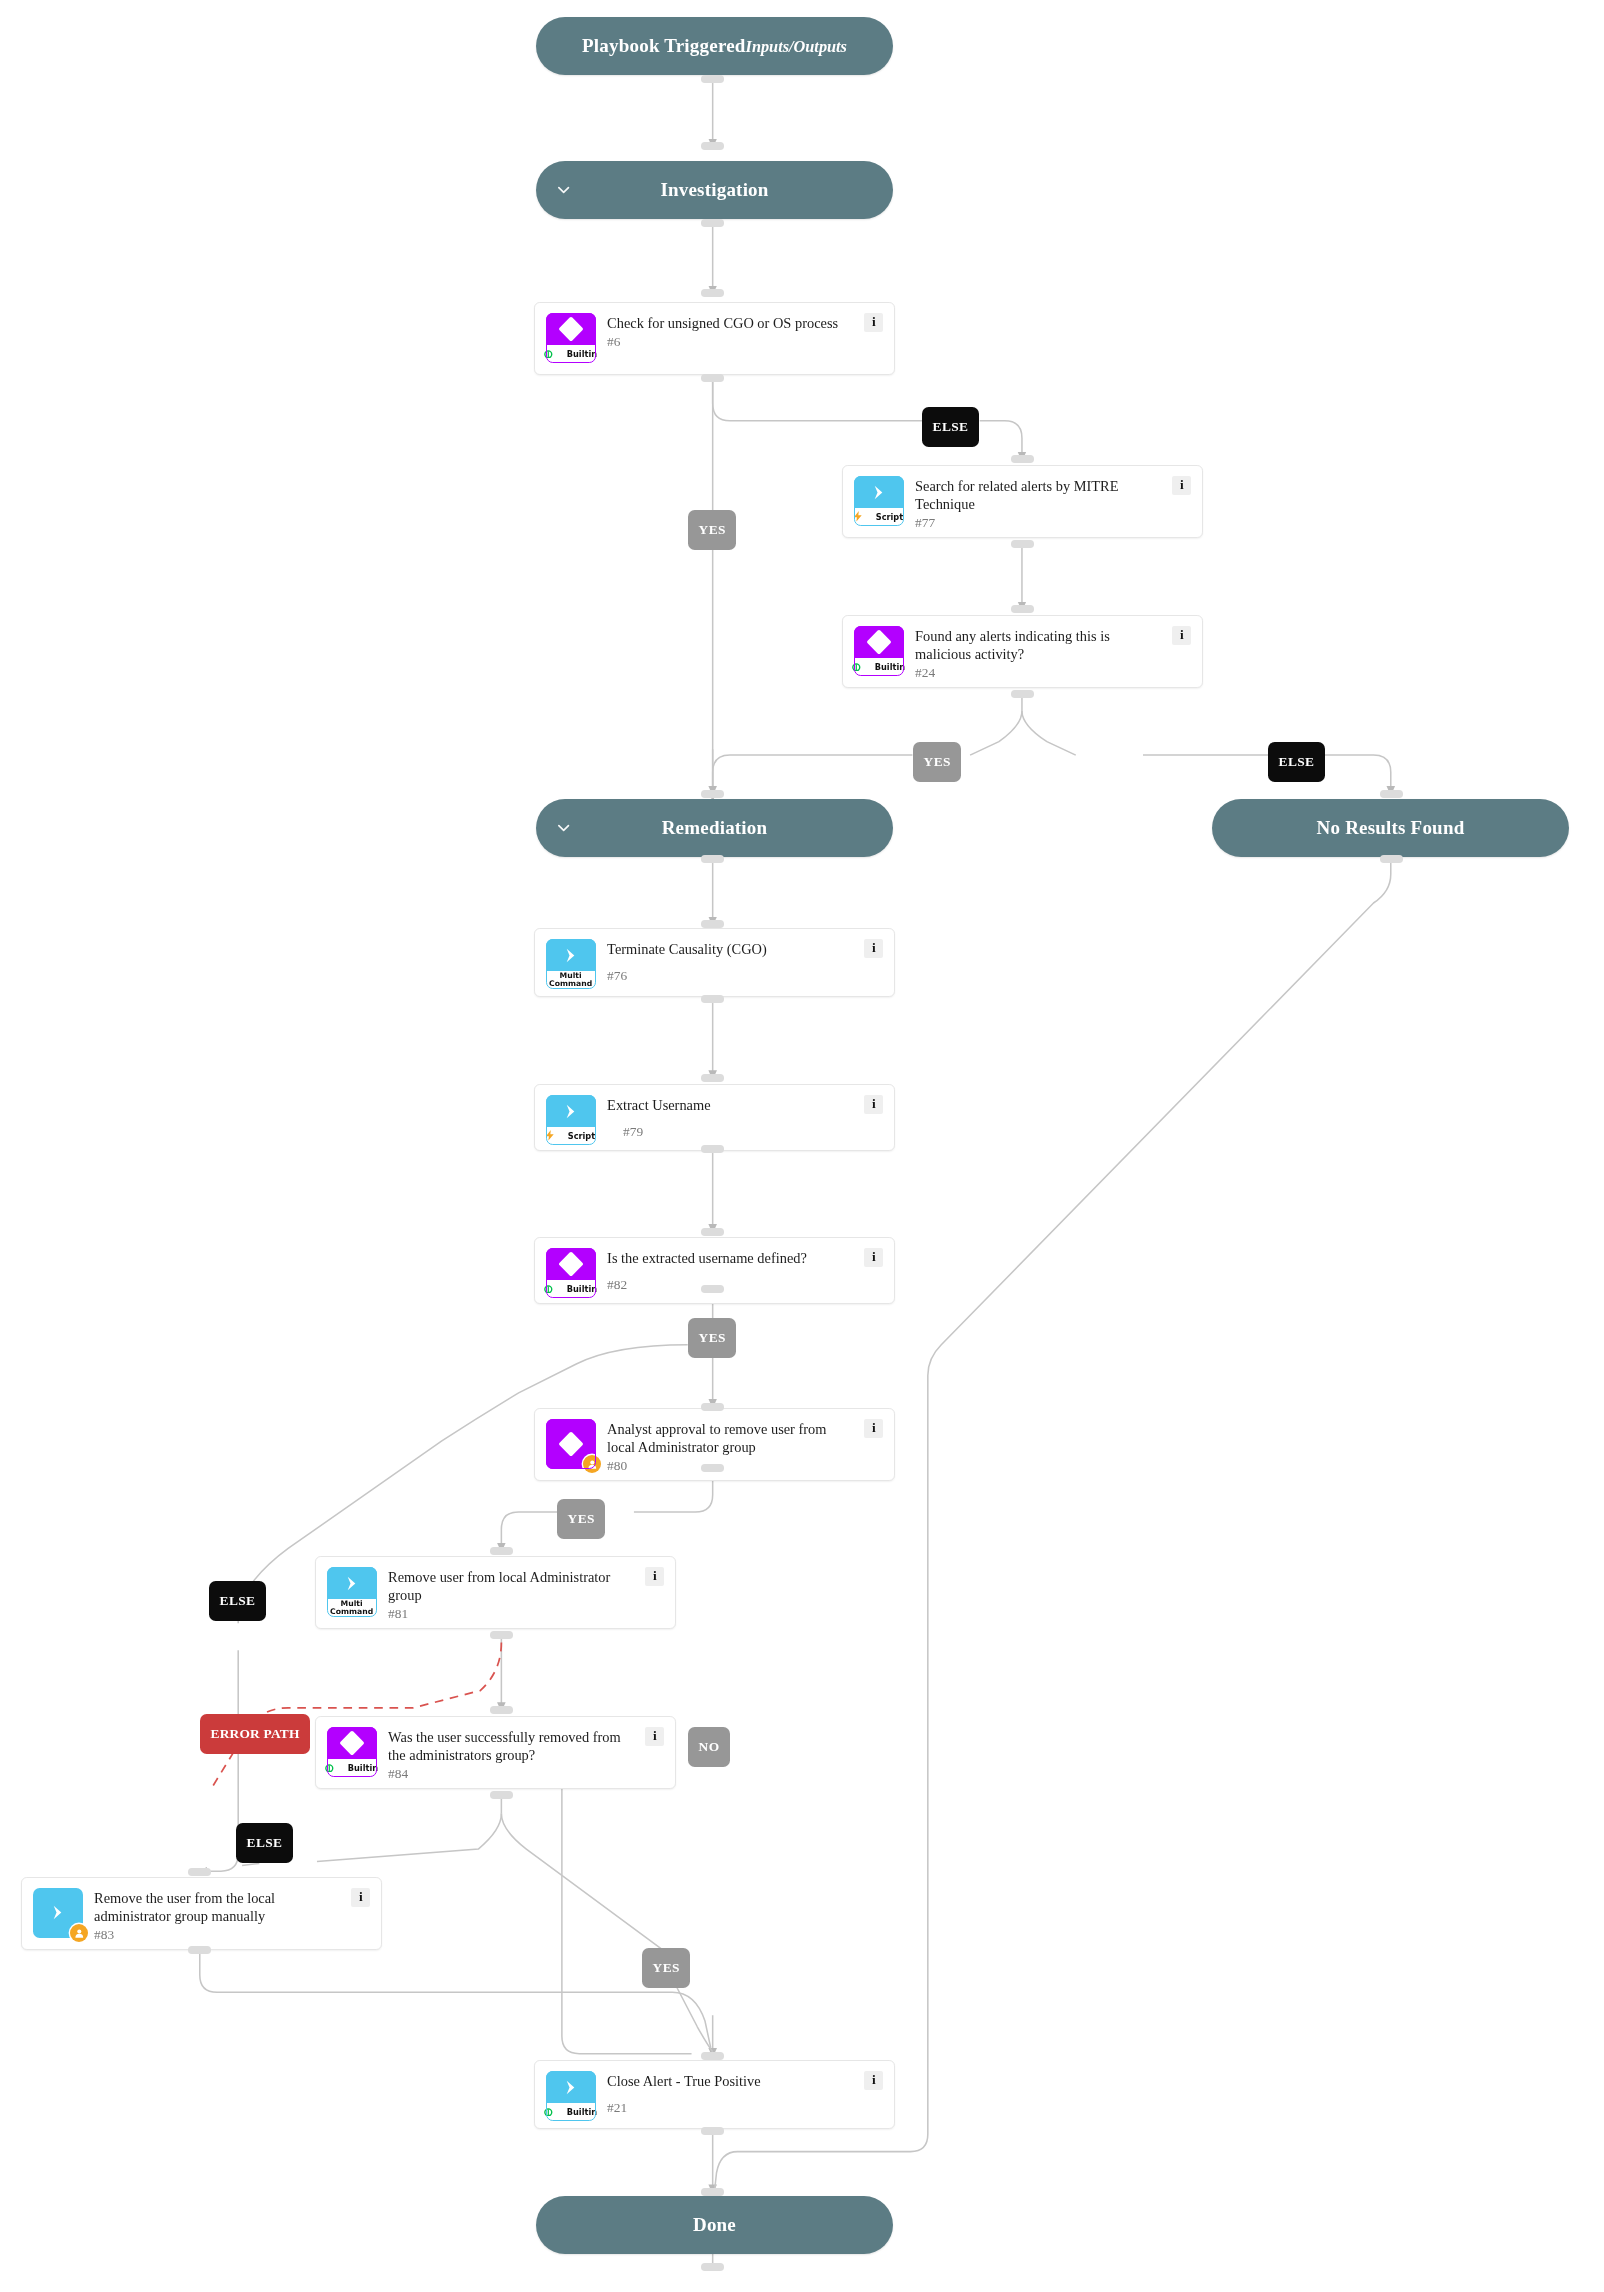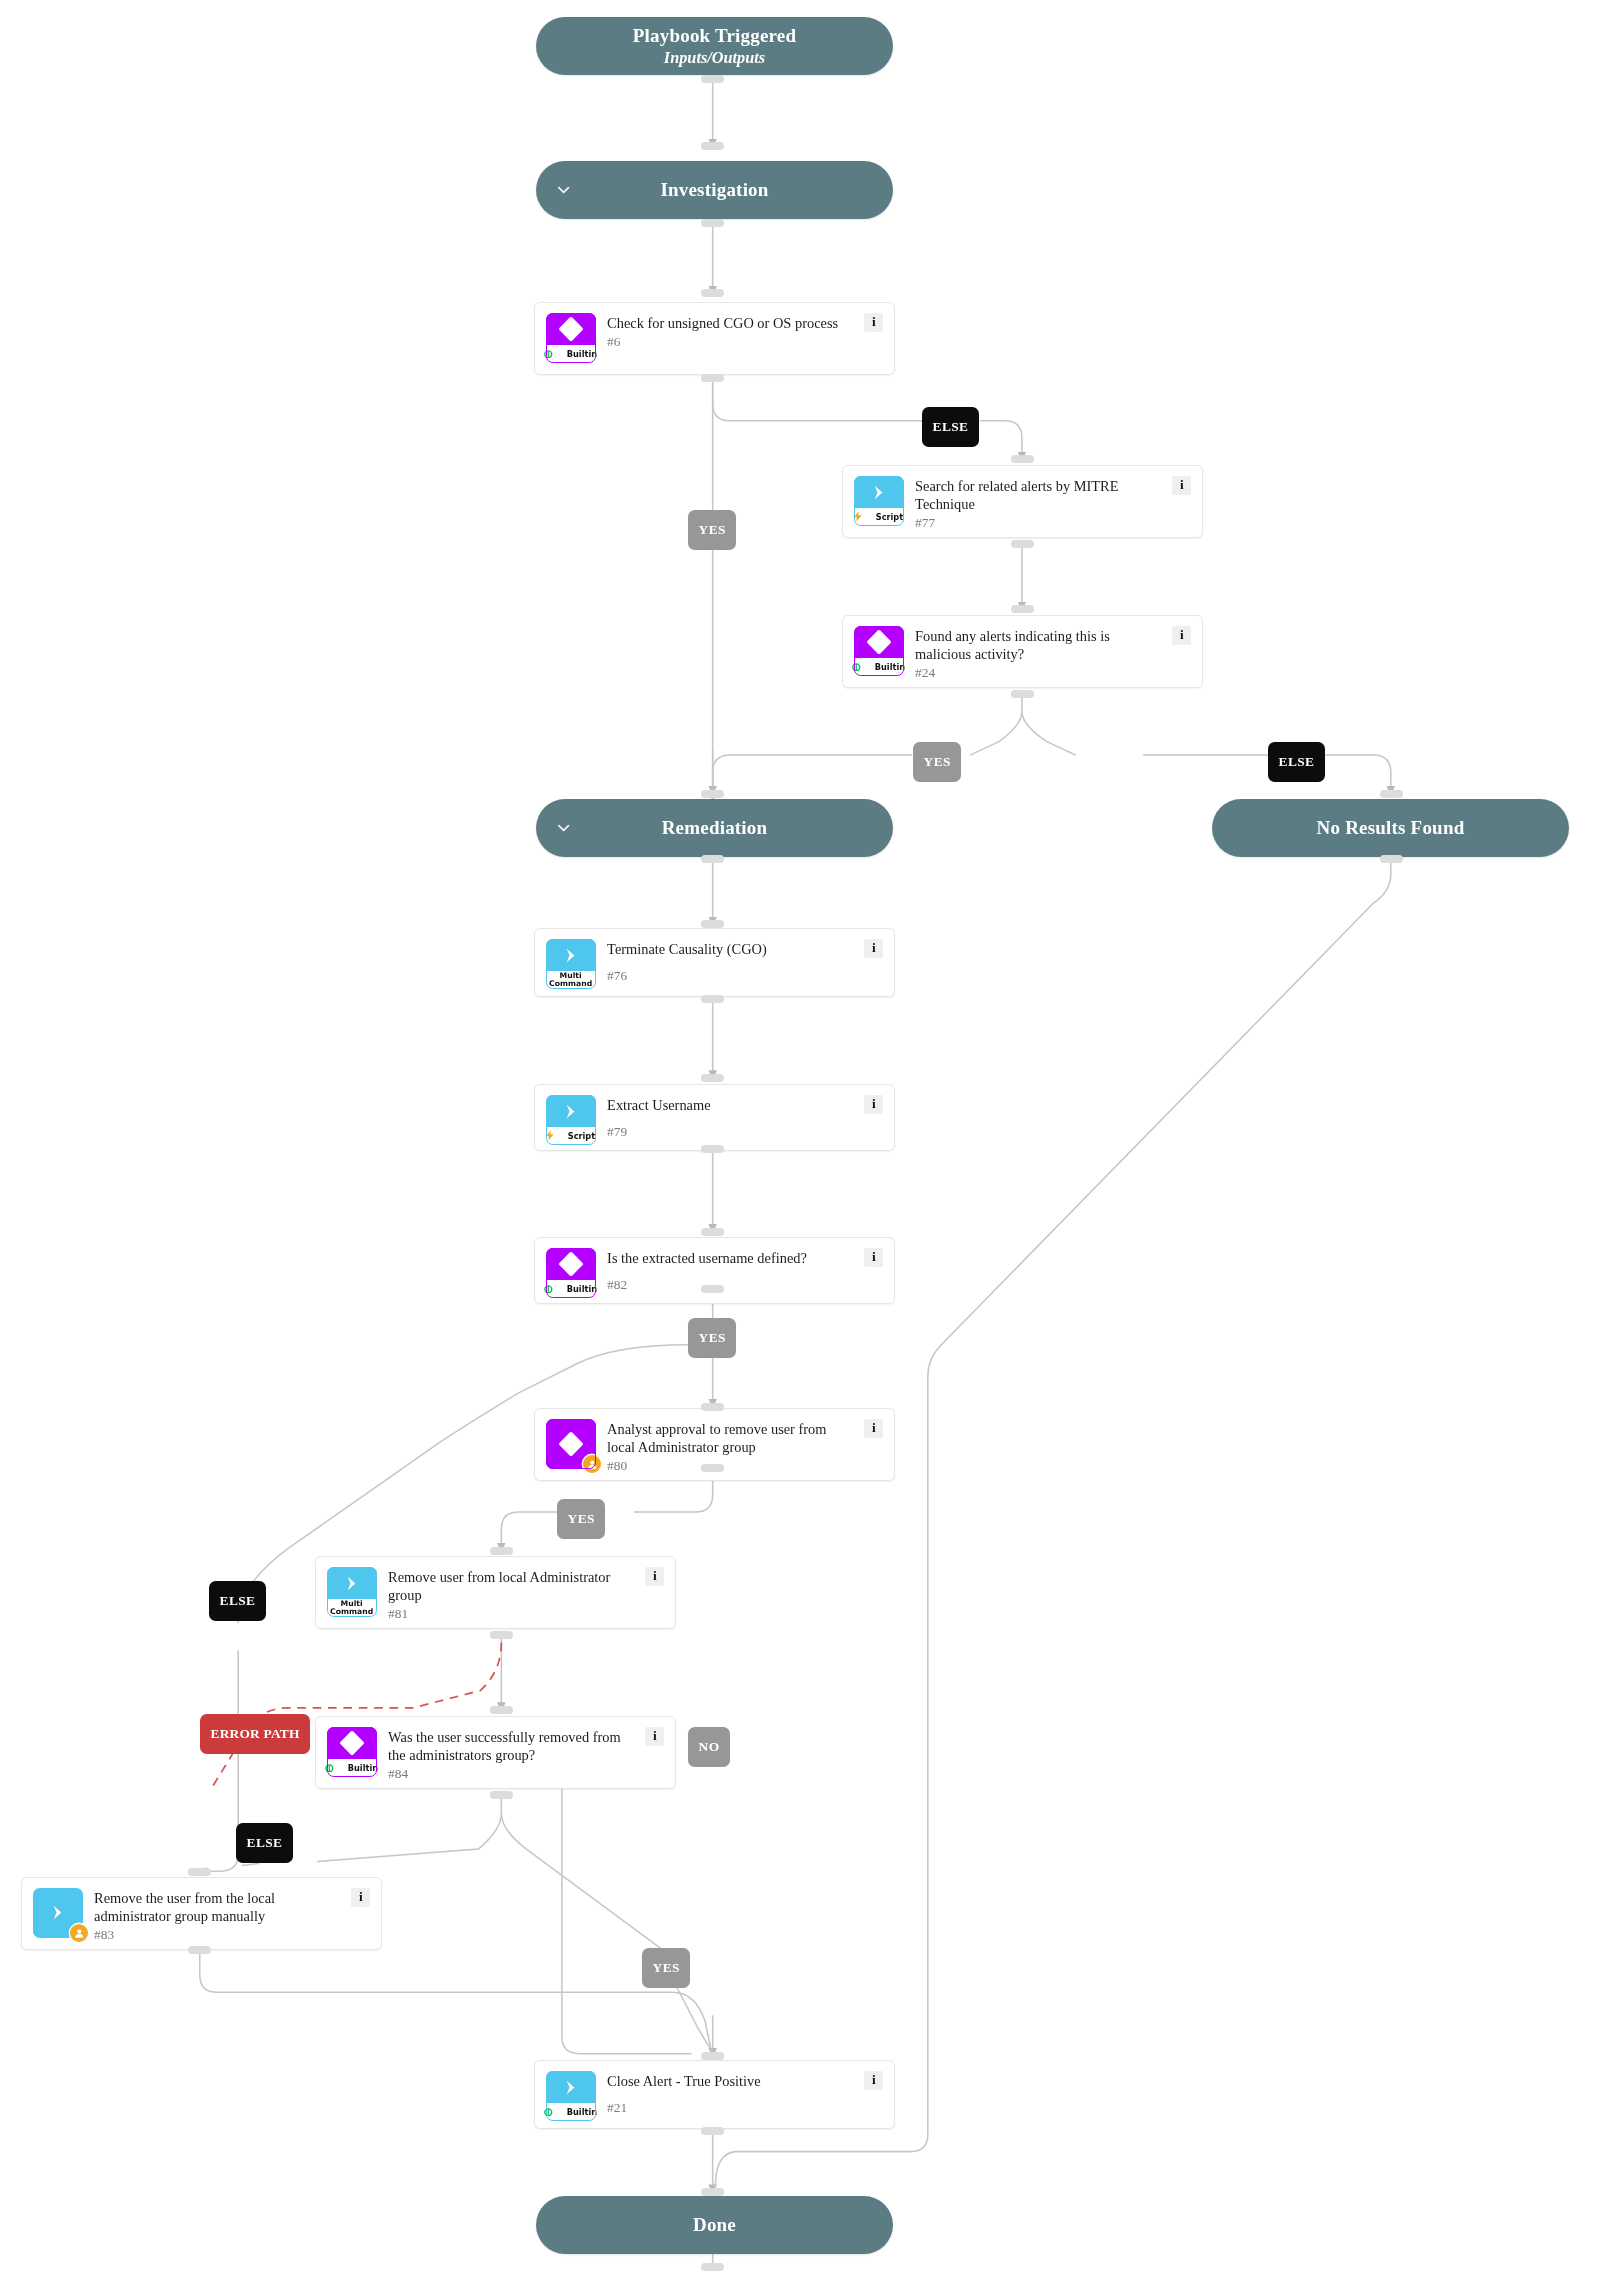--- a/index.html
+++ b/index.html
@@ -275,21 +275,21 @@
   <div class="stub" style="left:490px;  top:1631px;"></div>
   <div class="stub" style="left:490px;  top:1706px;"></div>
   <div class="stub" style="left:490px;  top:1791px;"></div>
   <div class="stub" style="left:188px;  top:1868px;"></div>
   <div class="stub" style="left:188px;  top:1946px;"></div>
   <div class="stub" style="left:701px;  top:2052px;"></div>
   <div class="stub" style="left:701px;  top:2127px;"></div>
   <div class="stub" style="left:701px;  top:2188px;"></div>
   <div class="stub" style="left:701px;  top:2263px;"></div>
 
-  <div class="pill" style="left:536px; top:17.3px; width:357px; height:58px; flex-direction:column;">
+  <div class="pill" style="left:536px; top:17.3px; width:357px; height:58px; ">
     <div class="pill-title">Playbook Triggered</div>
     <div class="pill-sub">Inputs/Outputs</div>
   </div>
 
   <div class="pill" style="left:536px; top:161px; width:357px; height:58px;">
     <span class="chev">
       <svg width="17.3" height="17.3" viewBox="0 0 18 18">
           <path d="M4 6.5 L9 11.5 L14 6.5" fill="none" stroke="#ffffff" stroke-width="1.7" stroke-linecap="round" stroke-linejoin="round"></path>
         </svg>
     </span>
@@ -415,21 +415,21 @@
           <svg width="7.7" height="10.6" viewBox="0 0 8 11">
               <path d="M5 0 L0 6.5 H3 L2.5 11 L8 4.5 H4.5 Z" fill="#f5a623"></path>
             </svg>
         </span>
         <span>Script</span>
       </div>
       <div class="icon-frame blue"></div>
     </div>
     <div class="card-body">
       <div class="card-title">Extract Username</div>
-      <div class="card-id" style="margin-top:10.6px;">#79</div>
+      <div class="card-id" style="margin-top:10.6px;margin-left:16px;">#79</div>
     </div>
     <div class="card-info">i</div>
   </div>
 
   <div class="card" style="left:534px; top:1237px; width:361px; height:67px;">
     <div class="card-icon">
       <div class="icon-top" style="background:#b300ff;">
           <span class="glyph-diamond"></span>
         </div>
       <div class="icon-bottom">

